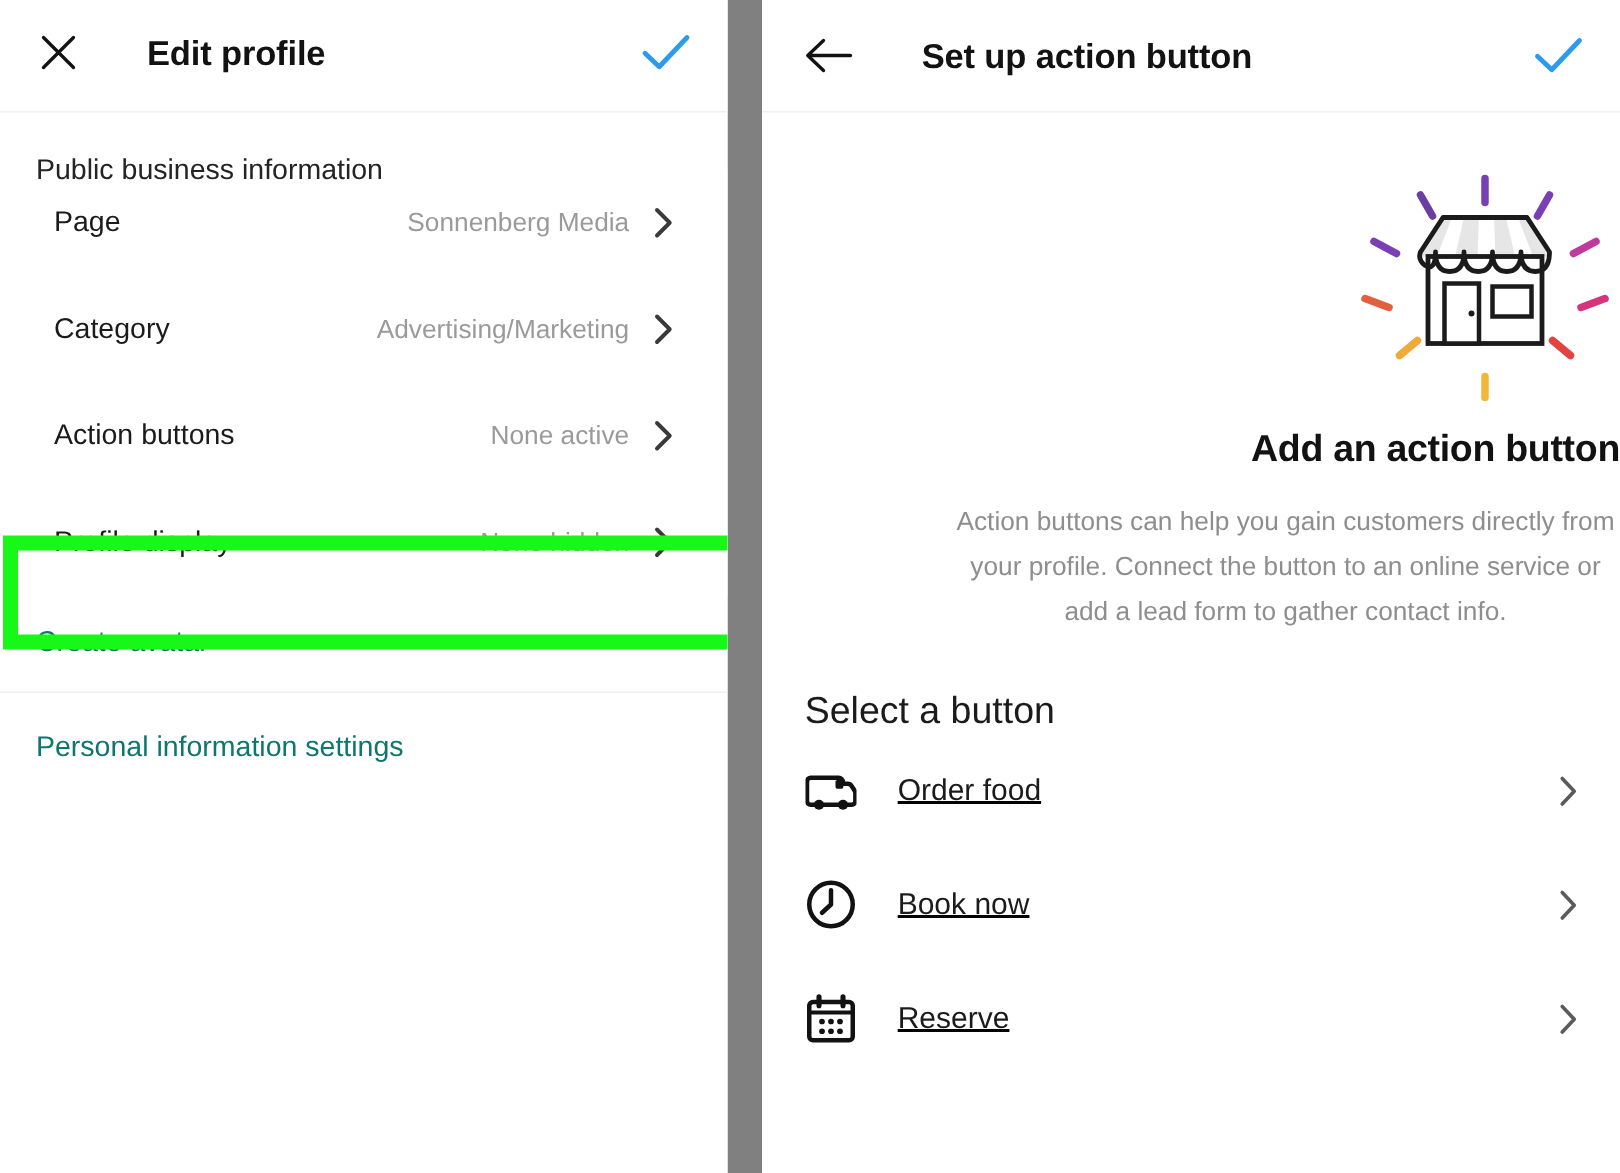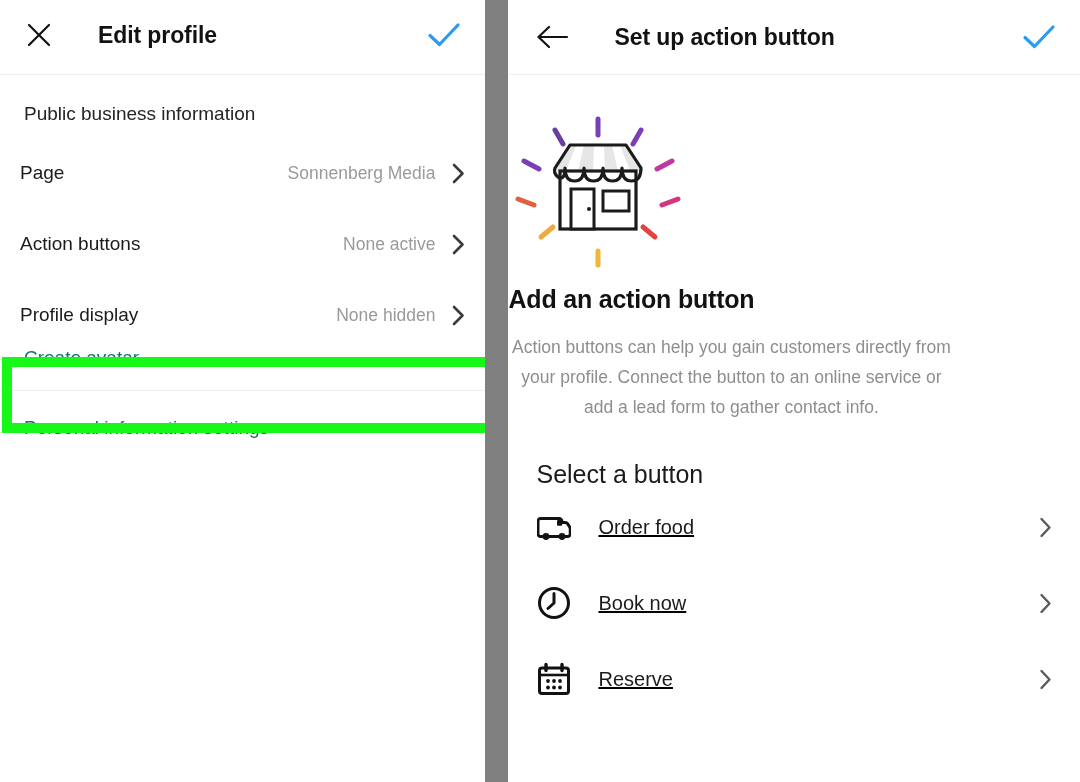--- a/index.html
+++ b/index.html
@@ -65,23 +65,23 @@
   
   .section-label {
     font-size: 19px;
     color: #242424;
     padding: 28px 24px 0 24px;
     height: 38px;
     box-sizing: border-box;
   }
   .row {
     display: flex;
-    align-items: flex-end;
+    align-items: center;
     height: 71px;
-    padding: 0 20px;
+    padding: 0 36px;
     box-sizing: border-box;
     background: #fff;
   }
   .row .row-label {
     font-size: 19px;
     color: #1b1b1b;
     white-space: nowrap;
   }
   .row .row-spacer { flex: 1 1 auto; }
   .row .row-value {
@@ -127,21 +127,21 @@
     border: 10px solid #18f818;
     pointer-events: none;
     z-index: 5;
   }
 
   
   .hero {
     padding-top: 38px;
     display: flex;
     flex-direction: column;
-    align-items: flex-start;
+    align-items: flex-end;
   }
   .hero-illus {
     width: 180px;
     height: 160px;
   }
   .hero-title {
     font-size: 25px;
     font-weight: bold;
     color: #121212;
     margin-top: 12px;
@@ -214,20 +214,30 @@
       <div class="row-label">Page</div>
       <div class="row-spacer"></div>
       <div class="row-value">Sonnenberg Media</div>
       <div class="chev">
         <svg width="13" height="21" viewBox="0 0 13 21" aria-hidden="true">
           <path d="M2 2 L10.5 10.5 L2 19" stroke="#3a3a3a" stroke-width="2.6" fill="none" stroke-linecap="round" stroke-linejoin="round"></path>
         </svg>
       </div>
     </div>
 
+    <div class="row">
+      <div class="row-label">Category</div>
+      <div class="row-spacer"></div>
+      <div class="row-value">Advertising/Marketing</div>
+      <div class="chev">
+        <svg width="13" height="21" viewBox="0 0 13 21" aria-hidden="true">
+          <path d="M2 2 L10.5 10.5 L2 19" stroke="#3a3a3a" stroke-width="2.6" fill="none" stroke-linecap="round" stroke-linejoin="round"></path>
+        </svg>
+      </div>
+    </div>
 
 
     <div class="row">
       <div class="row-label">Action buttons</div>
       <div class="row-spacer"></div>
       <div class="row-value">None active</div>
       <div class="chev">
         <svg width="13" height="21" viewBox="0 0 13 21" aria-hidden="true">
           <path d="M2 2 L10.5 10.5 L2 19" stroke="#3a3a3a" stroke-width="2.6" fill="none" stroke-linecap="round" stroke-linejoin="round"></path>
         </svg>

